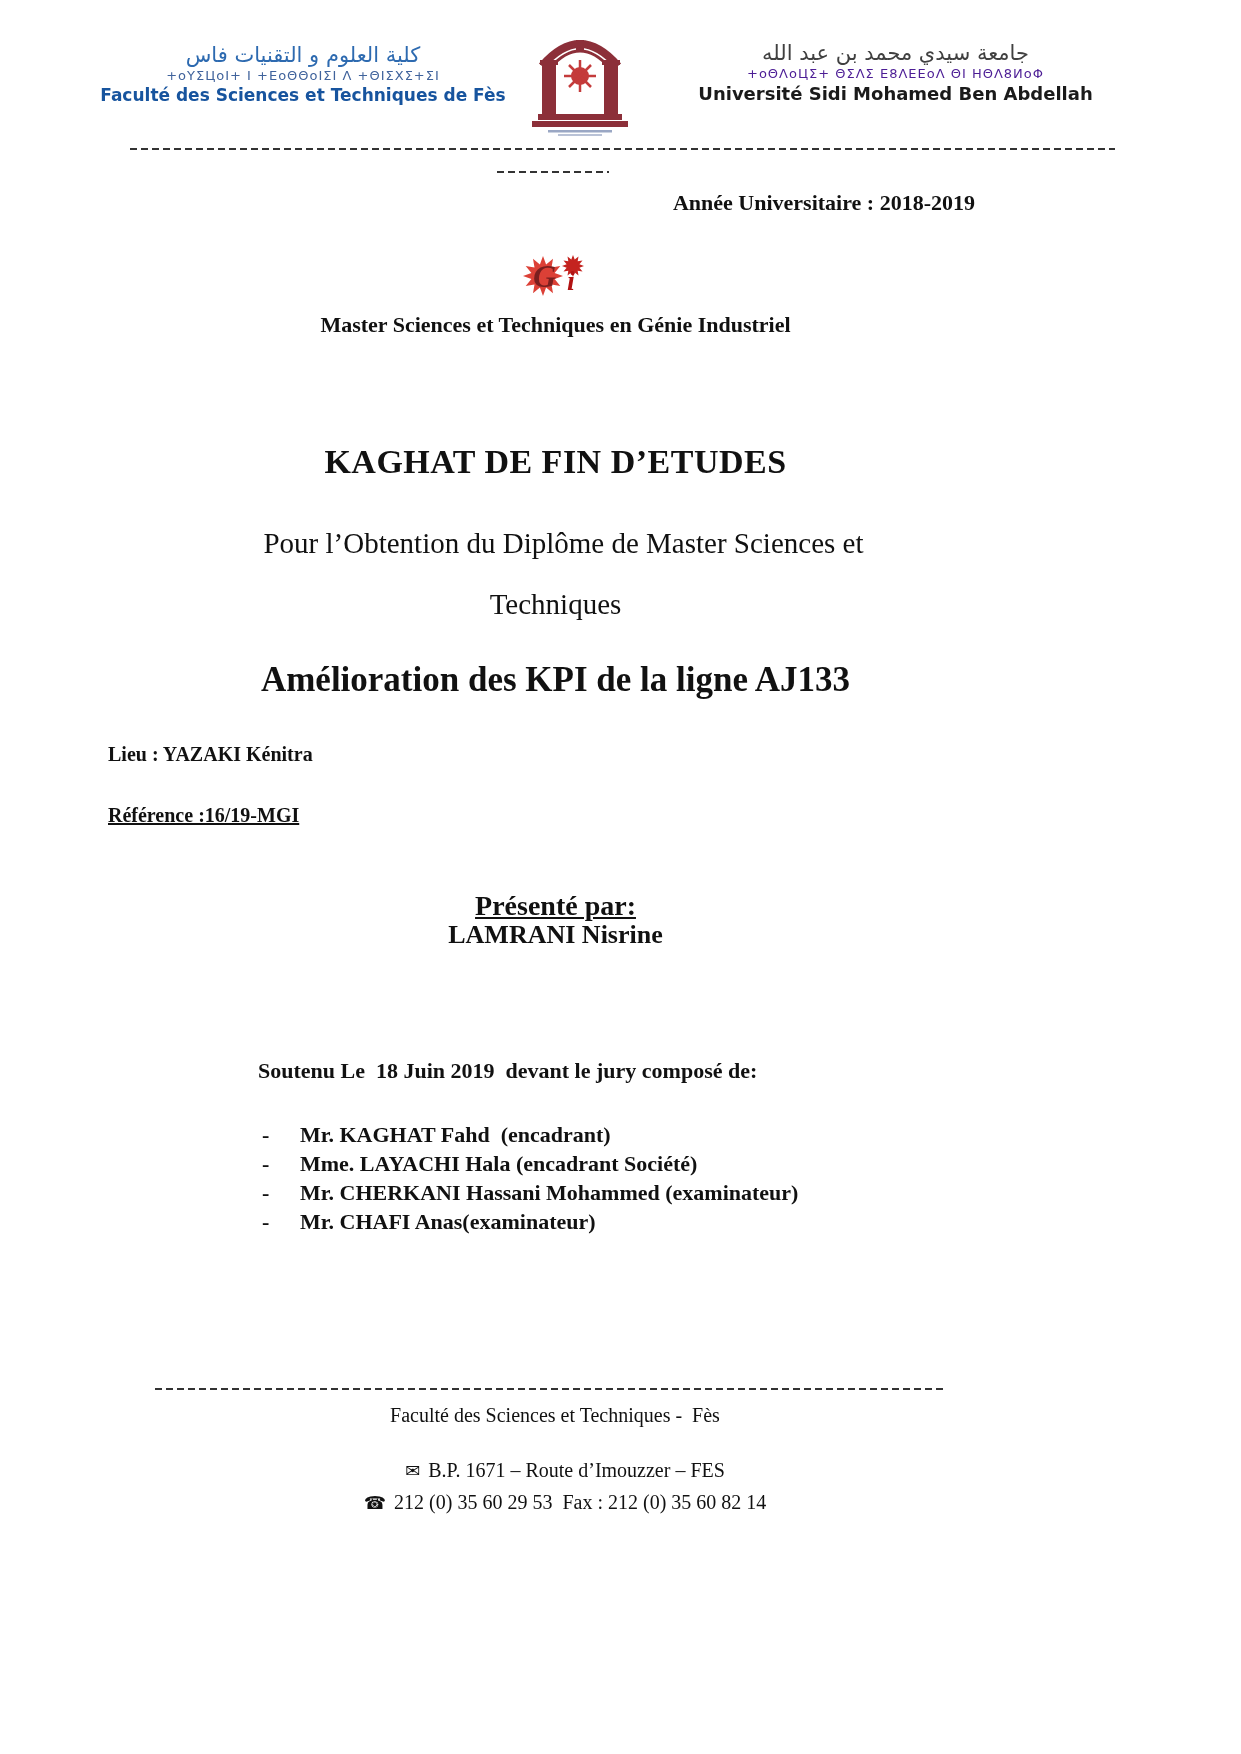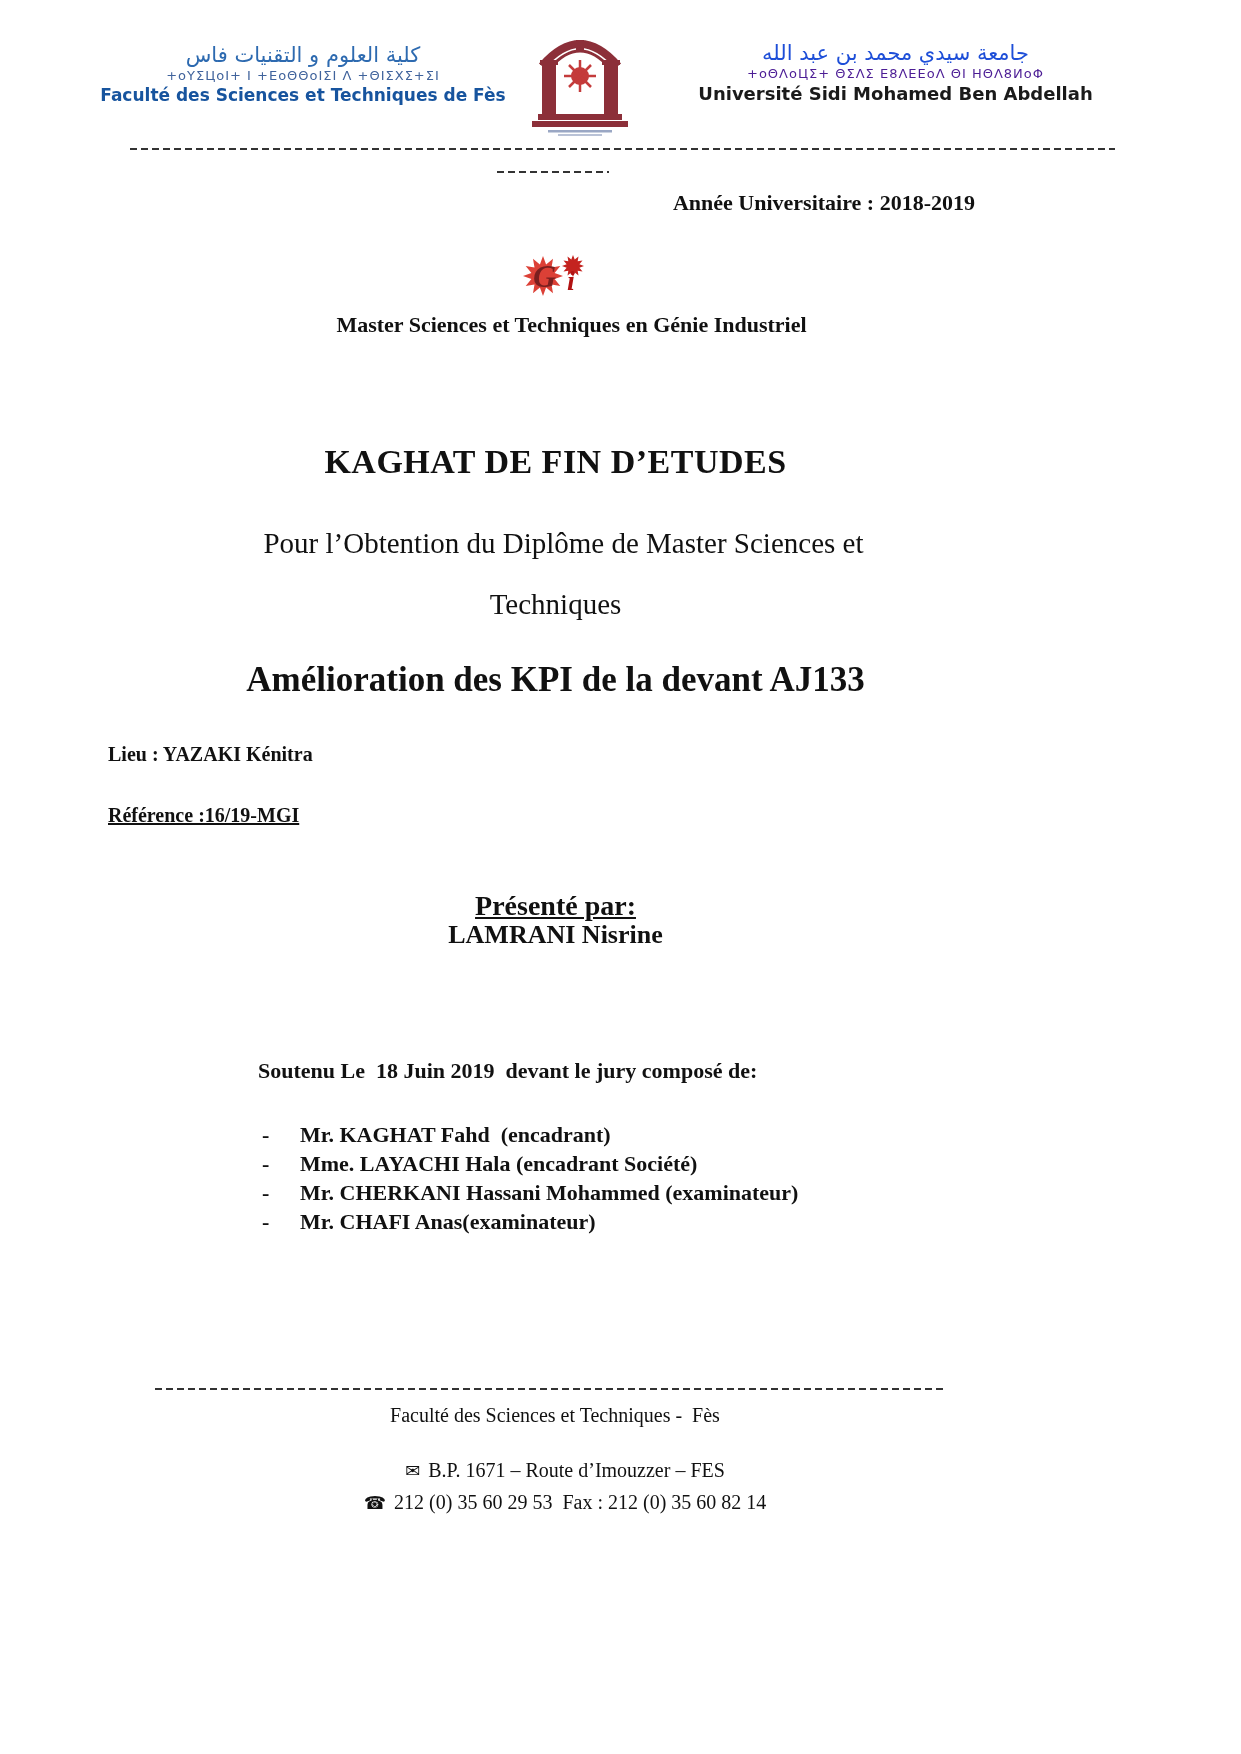--- a/index.html
+++ b/index.html
@@ -13,21 +13,21 @@
     color:#111;
     overflow:hidden;
   }
 
   
   .hdr-block { position:absolute; text-align:center; font-family:"DejaVu Sans","Liberation Sans",sans-serif; }
   .hdr-left  { top:42px; left:88px;  width:430px; }
   .hdr-right { top:40px; left:648px; width:495px; }
   .ar-line   { font-size:21px; font-weight:normal; direction:rtl; line-height:1.25; }
   .hdr-left .ar-line { color:#2d6ab0; }
-  .hdr-right .ar-line { color:#1d4ed8; }
+  .hdr-right .ar-line { color:#404040; }
   .tif-line  { font-size:13px; letter-spacing:1px; line-height:1.3; white-space:nowrap; }
   .hdr-left .tif-line { color:#40639c; }
   .hdr-right .tif-line { color:#4c1d95; }
   .fac-name  { font-size:17px; font-weight:bold; color:#17549e; line-height:1.2; }
   .uni-name  { font-size:18px; font-weight:bold; color:#1a1a1a; line-height:1.2; }
 
   .emblem { position:absolute; top:18px; left:528px; width:104px; height:120px; }
 
   
   .dashline { position:absolute; height:2px;
@@ -36,21 +36,21 @@
   .sep-top2  { top:171px; left:497px; width:112px; }
   .sep-footer{ top:1388px; left:155px; width:790px; }
 
   
   .centered { position:absolute; left:0; width:1111px; text-align:center; }
 
   .annee    { position:absolute; top:190px; left:0; width:975px; text-align:right;
               font-size:22px; font-weight:bold; }
 
   .gi-logo  { top:244px; }
-  .master   { top:312px; font-size:22px; font-weight:bold;margin-left:16px; }
+  .master   { top:312px; font-size:22px; font-weight:bold; }
   .memoire  { top:443px; font-size:34px; font-weight:bold; letter-spacing:0.5px; }
   .dipl1    { top:527px; font-size:29px;padding-left:16px; }
   .dipl2    { top:588px; font-size:29px; }
   .thesis   { top:660px; font-size:35px; font-weight:bold; }
 
   .lieu     { position:absolute; top:743px; left:108px; font-size:20px; font-weight:bold; }
   .refer    { position:absolute; top:804px; left:108px; font-size:20px; font-weight:bold;
               text-decoration:underline; }
   .presente { top:890px; font-size:28px; font-weight:bold; text-decoration:underline; }
   .author   { top:920px; font-size:26px; font-weight:bold; }
@@ -133,21 +133,21 @@
       <text x="54" y="46" font-size="28" font-style="italic" font-weight="bold" fill="#b11212" font-family="'Liberation Serif','DejaVu Serif',serif">i</text>
     </svg>
   </div>
 
   <div class="centered master">Master Sciences et Techniques en Génie Industriel</div>
 
   <div class="centered memoire">KAGHAT DE FIN D’ETUDES</div>
   <div class="centered dipl1">Pour l’Obtention du Diplôme de Master Sciences et</div>
   <div class="centered dipl2">Techniques</div>
 
-  <div class="centered thesis">Amélioration des KPI de la devant AJ133</div>
+  <div class="centered thesis">Amélioration des KPI de la ligne AJ133</div>
 
   <div class="lieu">Lieu : YAZAKI Kénitra</div>
   <div class="refer">Référence :16/19-MGI</div>
 
   <div class="centered presente">Présenté par:</div>
   <div class="centered author">LAMRANI Nisrine</div>
 
   <div class="soutenu">Soutenu Le  18 Juin 2019  devant le jury composé de:</div>
 
   <ul class="jury-list">

